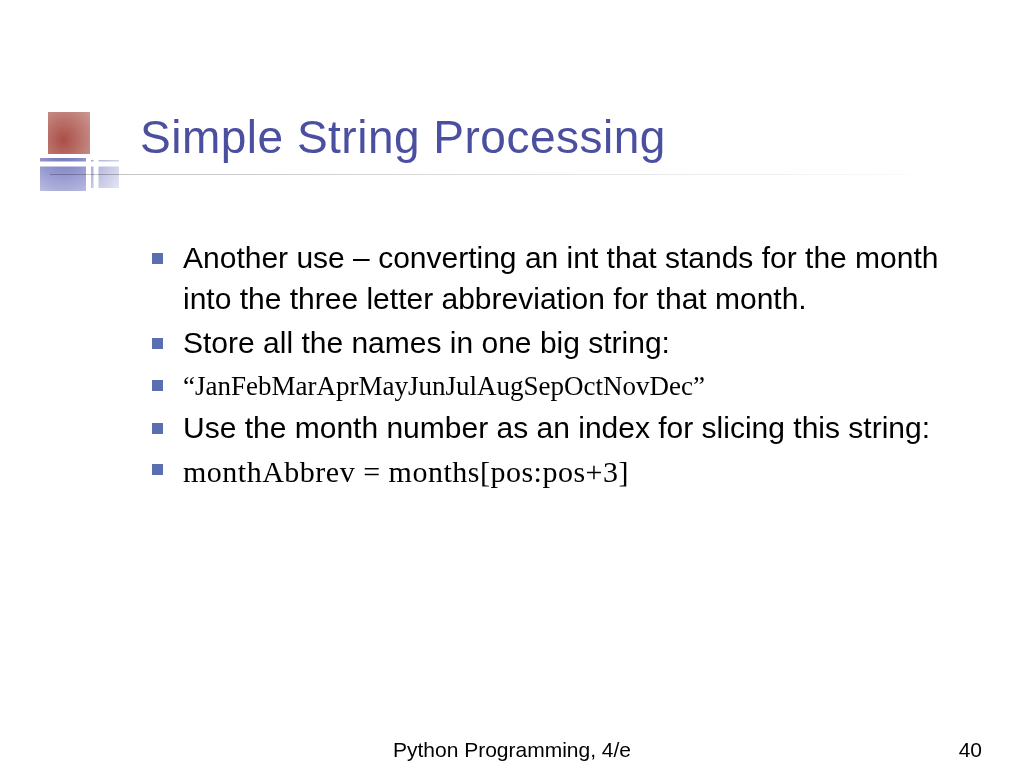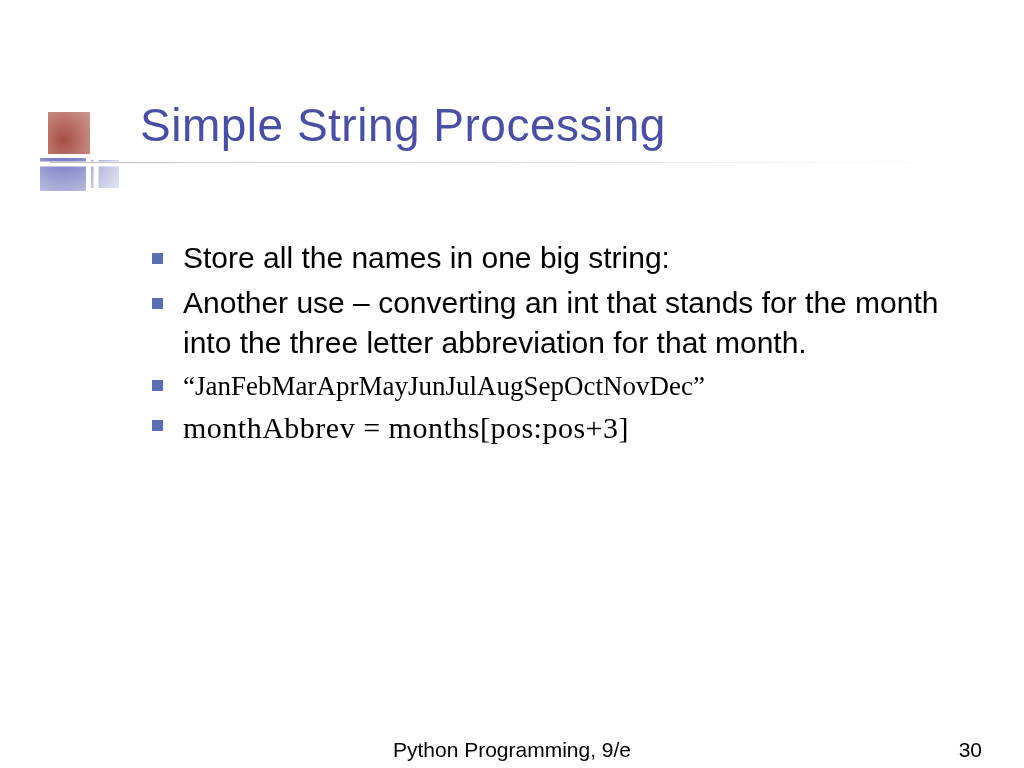--- a/index.html
+++ b/index.html
@@ -13,21 +13,21 @@
   }
   .decoration {
     position: absolute;
     top: 112px;
     left: 40px;
     width: 80px;
     height: 90px;
   }
   .title-area {
     position: absolute;
-    top: 98px;
+    top: 110px;
     left: 140px;
     right: 60px;
   }
   .title {
     font-size: 46px;
     color: #4b4fa0;
     font-weight: normal;
     letter-spacing: 0.5px;
   }
   .title-rule {
@@ -112,32 +112,36 @@
 </div>
 
 <div class="title-area">
   <div class="title">Simple String Processing</div>
   <div class="title-rule"></div>
 </div>
 
 <div class="content">
   <div class="bullet-item">
     <div class="bullet-square"></div>
-    <div class="bullet-text">Store all the names in one big string:</div>
+    <div class="bullet-text">Another use – converting an int that stands for the month into the three letter abbreviation for that month.</div>
   </div>
   <div class="bullet-item">
     <div class="bullet-square"></div>
-    <div class="bullet-text">Another use – converting an int that stands for the month into the three letter abbreviation for that month.</div>
+    <div class="bullet-text">Store all the names in one big string:</div>
   </div>
   <div class="bullet-item">
     <div class="bullet-square small-ctx"></div>
     <div class="bullet-text quoted">“JanFebMarAprMayJunJulAugSepOctNovDec”</div>
+  </div>
+  <div class="bullet-item">
+    <div class="bullet-square"></div>
+    <div class="bullet-text">Use the month number as an index for slicing this string:</div>
   </div>
   <div class="bullet-item">
     <div class="bullet-square small-ctx"></div>
     <div class="bullet-text mono">monthAbbrev = months[pos:pos+3]</div>
   </div>
 </div>
 
 <div class="footer">
-  <span class="footer-text">Python Programming, 9/e</span>
-  <span class="footer-page">30</span>
+  <span class="footer-text">Python Programming, 4/e</span>
+  <span class="footer-page">40</span>
 </div>
 
 </body></html>

